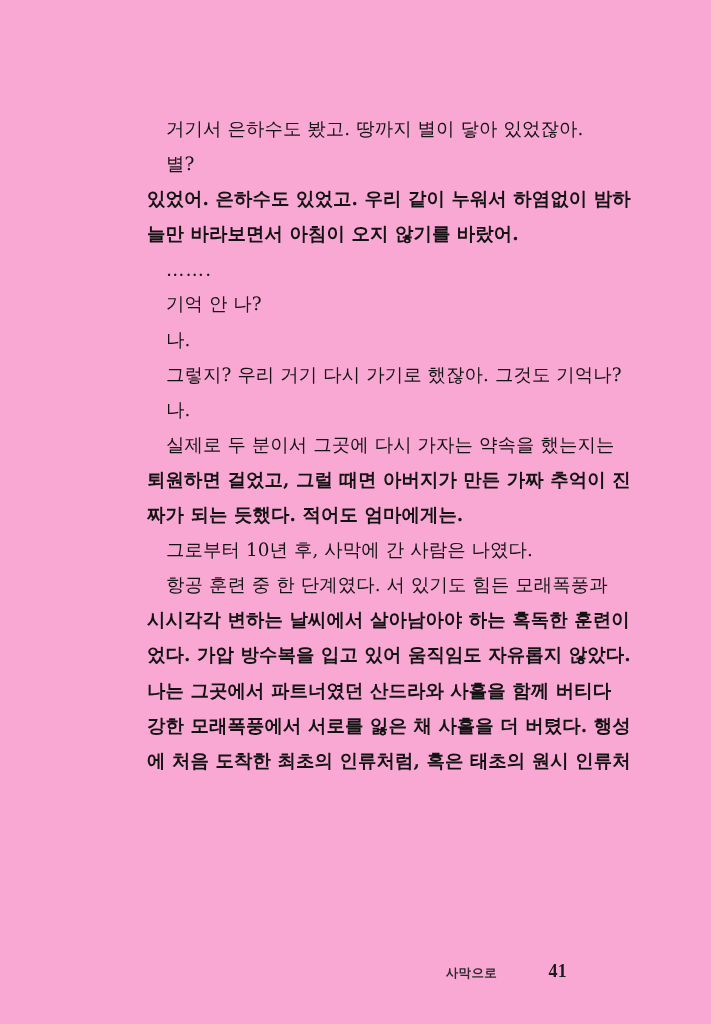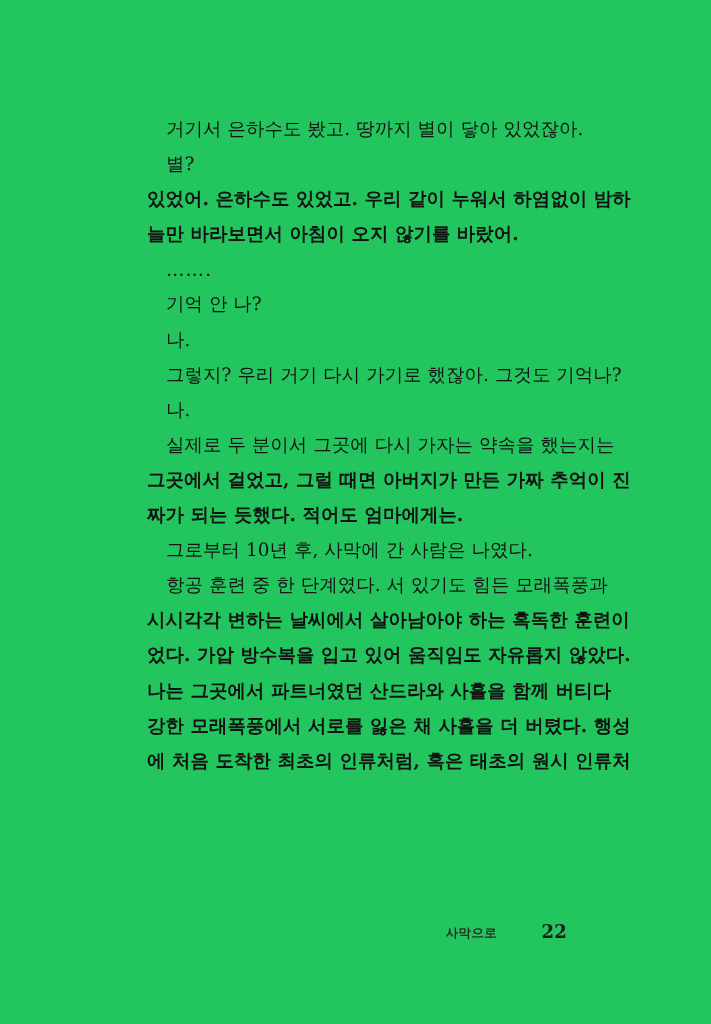--- a/index.html
+++ b/index.html
@@ -15,21 +15,21 @@
     overflow: hidden;
     position: relative;
   }
 
   .page {
     position: absolute;
     left: 0;
     top: 0;
     width: 711px;
     height: 1024px;
-    background: #22c55e;
+    background: #f9a8d4;
   }
 
   .text-block {
     position: absolute;
     left: 147px;
     top: 112px;
     width: 420px;
   }
 
   .line {
@@ -57,23 +57,24 @@
     font-size: 18.4px;
     line-height: 35.1px;
     padding-left: 19px;
     letter-spacing: 1.2px;
     color: #131313;
   }
 
   .footer {
     position: absolute;
     left: 147px;
-    top: 925px;
+    top: 965px;
     width: 420px;
     height: 26px;
+    font-family: Liberation Serif, serif;
   }
 
   .running-head {
     position: absolute;
     right: 70px;
     top: 0;
     font-size: 12.5px;
     font-weight: 700;
     color: #2a2a2a;
     letter-spacing: 0.3px;
@@ -99,29 +100,29 @@
   <div class="line indent">거기서 은하수도 봤고. 땅까지 별이 닿아 있었잖아.</div>
       <div class="line indent">별?</div>
       <div class="line just">있었어. 은하수도 있었고. 우리 같이 누워서 하염없이 밤하</div>
       <div class="line just">늘만 바라보면서 아침이 오지 않기를 바랐어.</div>
       <div class="ellipsis-line">…….</div>
       <div class="line indent">기억 안 나?</div>
       <div class="line indent">나.</div>
       <div class="line indent">그렇지? 우리 거기 다시 가기로 했잖아. 그것도 기억나?</div>
       <div class="line indent">나.</div>
       <div class="line indent">실제로 두 분이서 그곳에 다시 가자는 약속을 했는지는</div>
-      <div class="line just">그곳에서 걸었고, 그럴 때면 아버지가 만든 가짜 추억이 진</div>
+      <div class="line just">퇴원하면 걸었고, 그럴 때면 아버지가 만든 가짜 추억이 진</div>
       <div class="line just">짜가 되는 듯했다. 적어도 엄마에게는.</div>
       <div class="line indent">그로부터 10년 후, 사막에 간 사람은 나였다.</div>
       <div class="line indent">항공 훈련 중 한 단계였다. 서 있기도 힘든 모래폭풍과</div>
       <div class="line just">시시각각 변하는 날씨에서 살아남아야 하는 혹독한 훈련이</div>
       <div class="line just">었다. 가압 방수복을 입고 있어 움직임도 자유롭지 않았다.</div>
       <div class="line just">나는 그곳에서 파트너였던 산드라와 사흘을 함께 버티다</div>
       <div class="line just">강한 모래폭풍에서 서로를 잃은 채 사흘을 더 버텼다. 행성</div>
       <div class="line just">에 처음 도착한 최초의 인류처럼, 혹은 태초의 원시 인류처</div>
     </div>
 
   <div class="footer">
     <span class="running-head">사막으로</span>
-    <span class="page-number">22</span>
+    <span class="page-number">41</span>
   </div>
 
 </div>
 
 </body></html>

